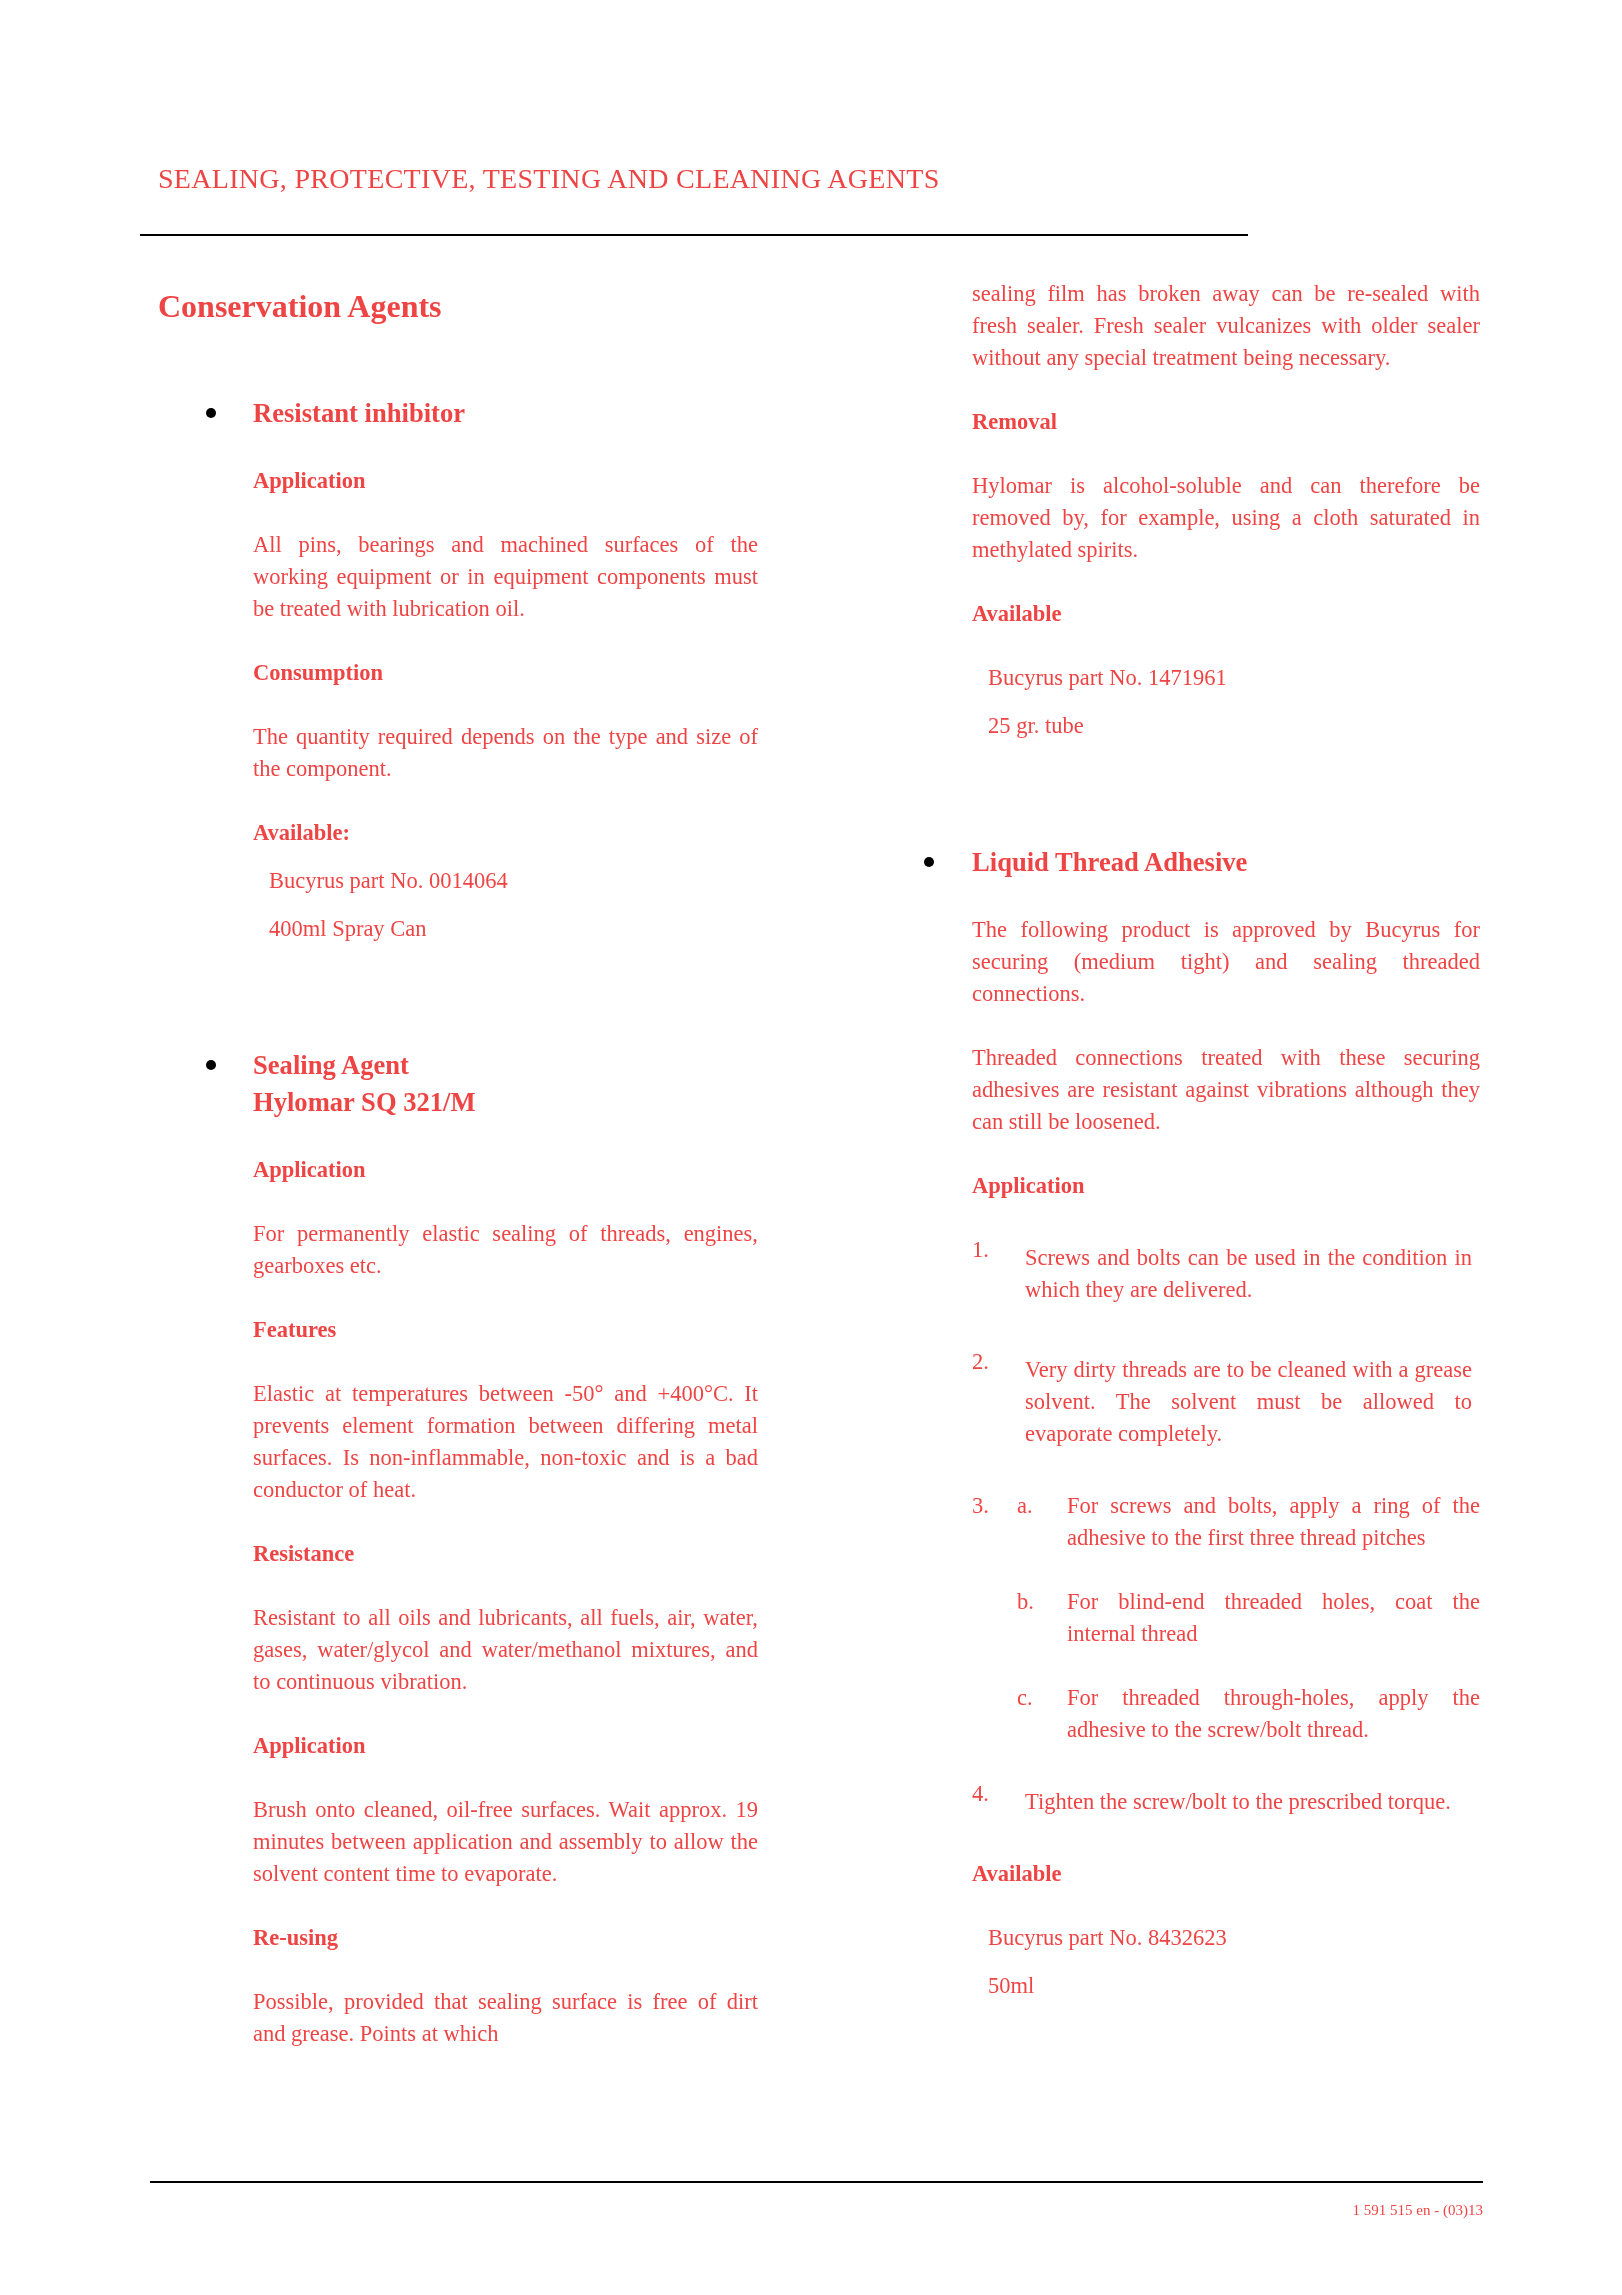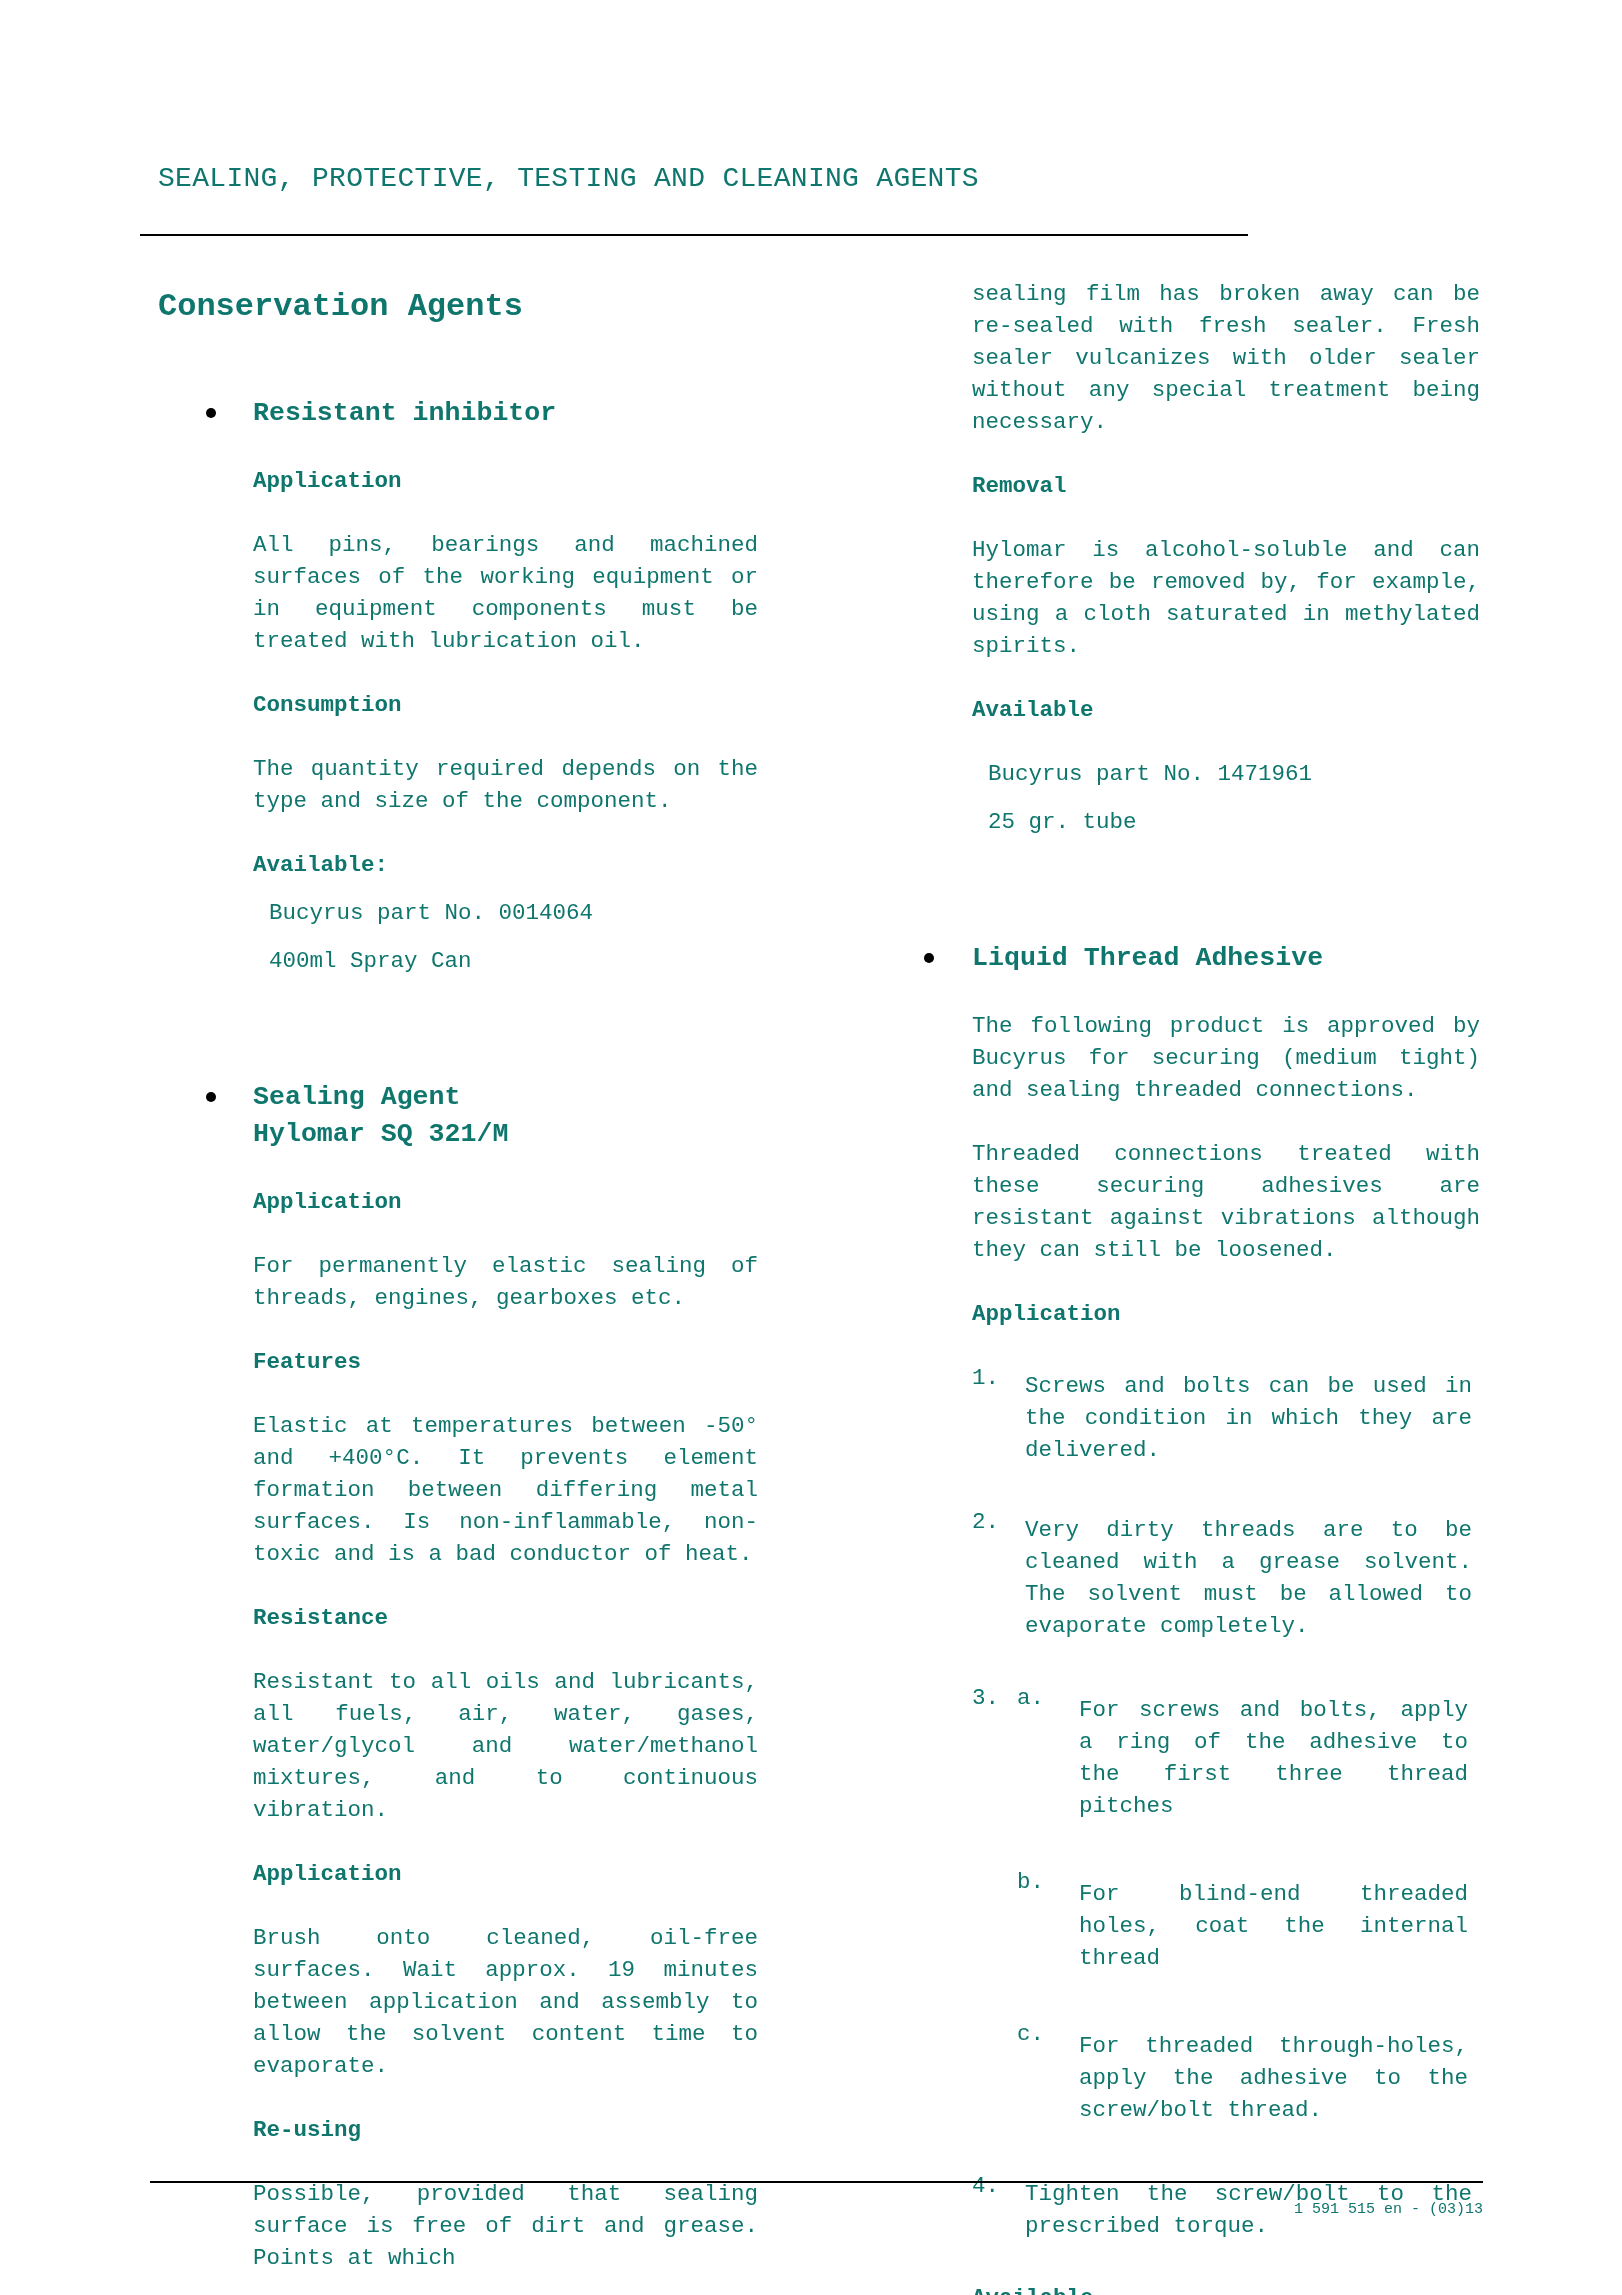--- a/index.html
+++ b/index.html
@@ -6,22 +6,22 @@
   html, body {
     margin: 0;
     padding: 0;
     background: #ffffff;
   }
   .page {
     position: relative;
     width: 1622px;
     height: 2295px;
     background: #ffffff;
-    color: #0f766e;
-    font-family: Liberation Mono, monospace;
+    color: #ef4444;
+    font-family: Liberation Serif, serif;
     font-size: 22.5px;
     line-height: 32px;
     overflow: hidden;
   }
 
   
   .header-title {
     position: absolute;
     left: 158px;
     top: 162px;
@@ -92,21 +92,21 @@
   p.line { margin: 16px; }
 
   
   .num-item { display: flex; margin: 0 0 32px 0; }
   .num-item .num { flex: 0 0 45px; }
   .num-item .item-text { flex: 1; margin: 8px; text-align: justify; }
   .sub-list { flex: 1; }
   .sub-item { display: flex; margin: 0 0 32px 0; }
   .sub-item:last-child { margin-bottom: 0; }
   .sub-item .letter { flex: 0 0 50px; }
-  .sub-item .item-text { flex: 1; margin: 12px; text-align: justify; }
+  .sub-item .item-text { flex: 1; margin: 0; text-align: justify; }
 
   
   .footer {
     position: absolute;
     left: 150px;
     top: 2181px;
     width: 1333px;
   }
   .footer-rule {
     height: 2px;

